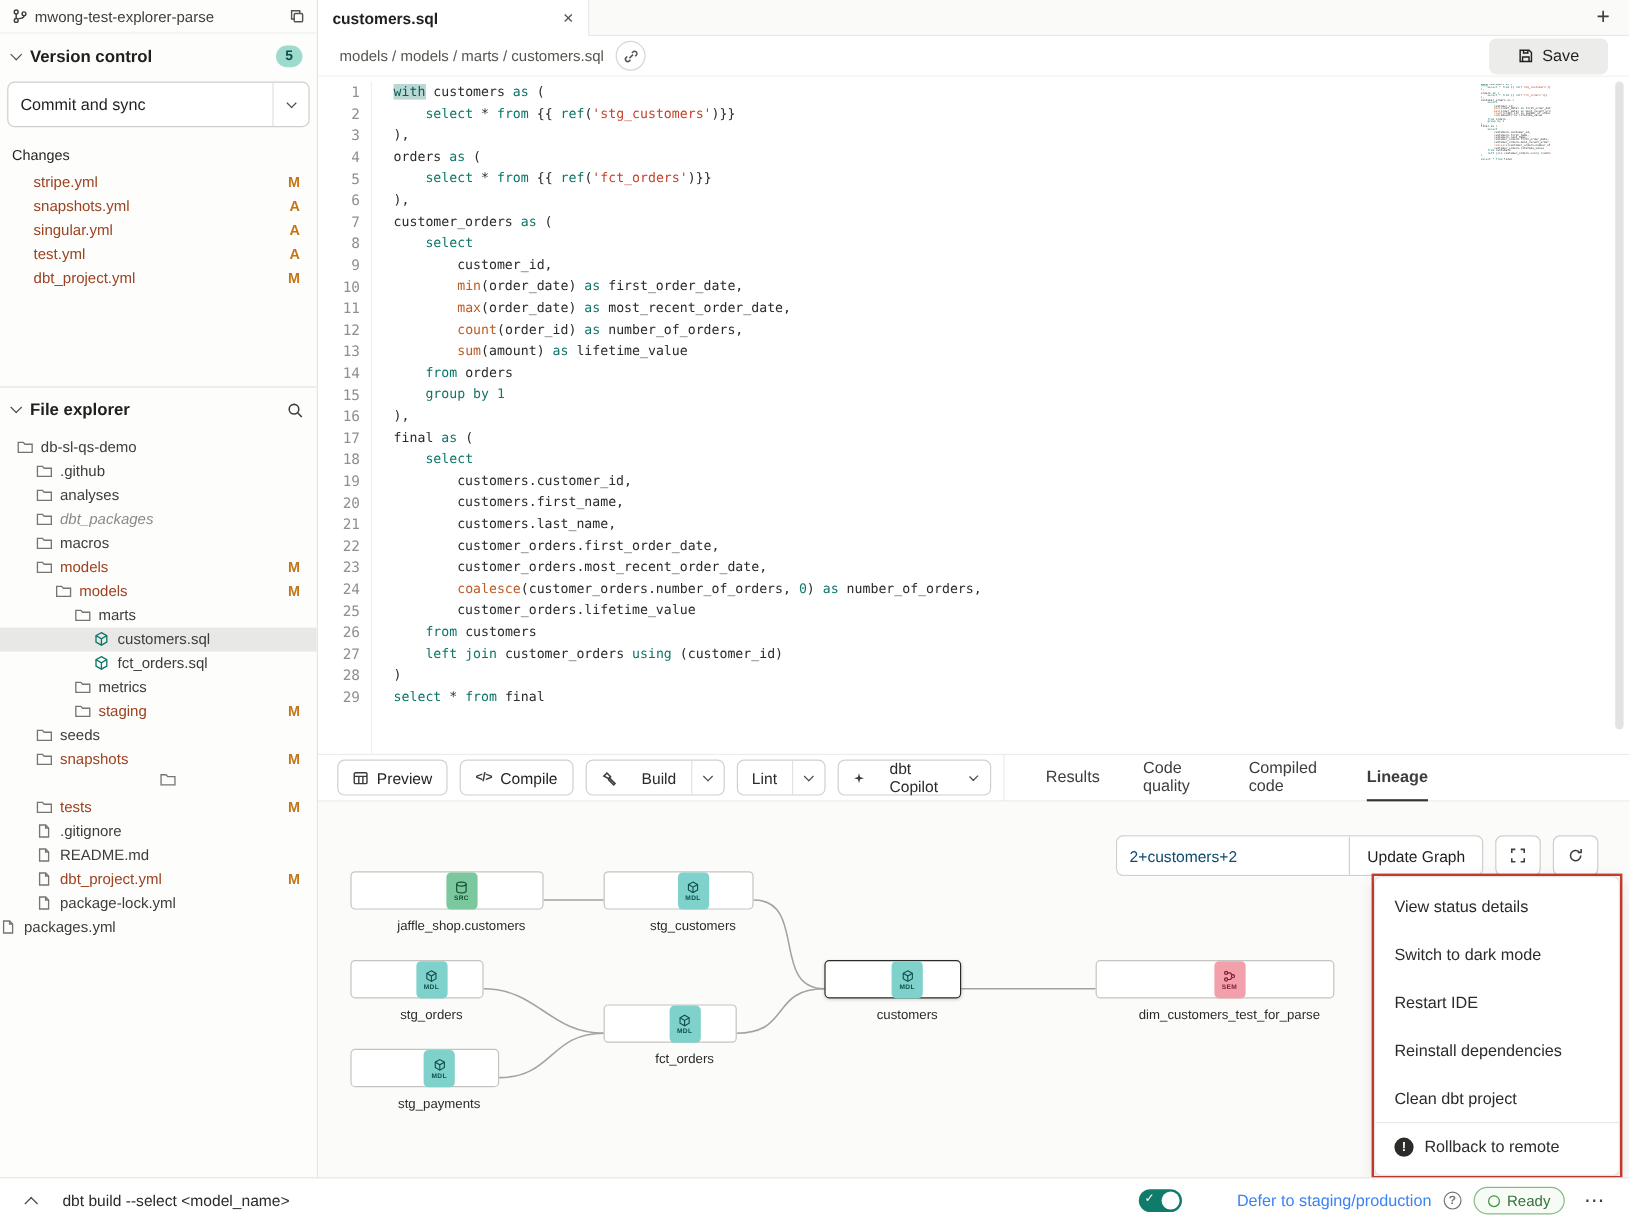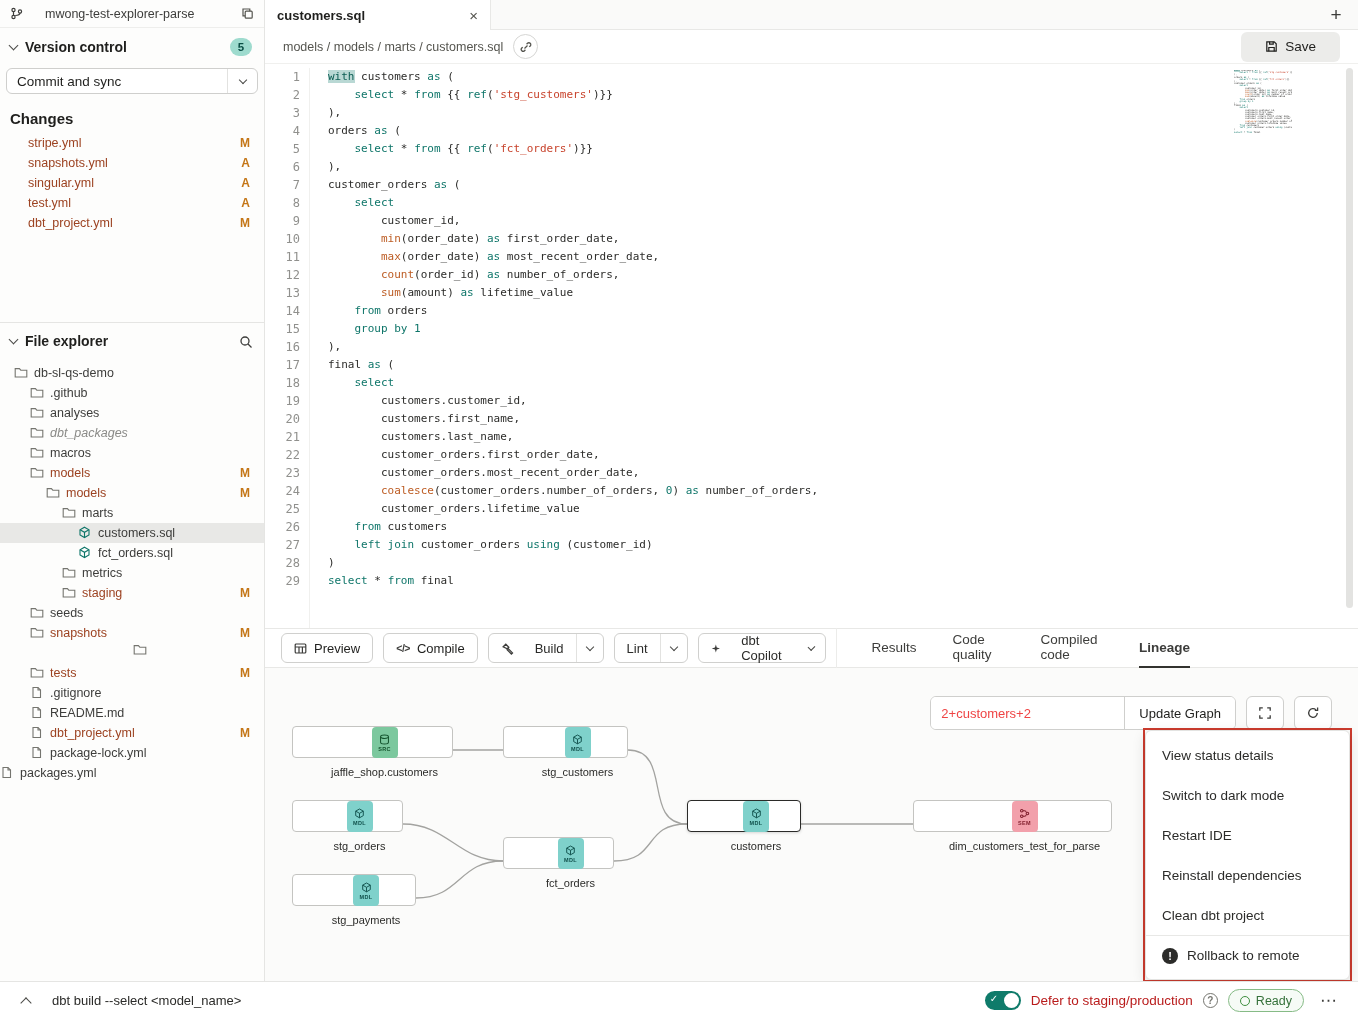--- a/index.html
+++ b/index.html
@@ -4,32 +4,32 @@
 <style>
   * { margin:0; padding:0; box-sizing:border-box; }
   html,body { width:1358px; height:1019px; overflow:hidden; background:#fff;
     font-family:"Liberation Sans", sans-serif; color:#2b2b29; }
   .app { display:grid; grid-template-columns:265px 1093px; grid-template-rows:981px 38px;
     width:1358px; height:1019px; }
 
   
   .sidebar { border-right:1px solid #e5e5e3; display:flex; flex-direction:column; background:#fdfdfc; overflow:hidden; }
   .branch-row { height:28px; flex:none; display:flex; align-items:center; gap:6px; padding:0 10px; border-bottom:1px solid #eeeeec; }
-  .branch-name { font-size:12.5px; color:#3d3d3b; white-space:nowrap; overflow:hidden; flex:1;margin-left:16px; }
+  .branch-name { font-size:12.5px; color:#3d3d3b; white-space:nowrap; overflow:hidden; flex:1; }
   .icon-sm { width:13px; height:13px; flex:none; }
   .icon-sm svg { display:block; }
   .vc-section { flex:none; height:294px; overflow:hidden; }
   .section-head { display:flex; align-items:center; gap:8px; padding:10px 12px 8px 10px; }
   .chev { width:7px; height:7px; border-right:1.6px solid #4a4a47; border-bottom:1.6px solid #4a4a47; transform:rotate(45deg); margin-top:-3px; flex:none; }
   .section-title { font-size:14px; font-weight:700; color:#1f1f1d; flex:1; }
   .vc-badge { background:#9edbce; color:#0b4f45; font-size:11.5px; font-weight:700; min-width:22px; height:18px; border-radius:10px; display:flex; align-items:center; justify-content:center; padding:0 6px; }
-  .commit-btn { margin:4px 6px 0 6px; height:26px; border:1px solid #cfcfcd; border-radius:6px; background:#fff; display:flex; align-items:stretch; cursor:pointer;gap:44px; }
+  .commit-btn { margin:4px 6px 0 6px; height:38px; border:1px solid #cfcfcd; border-radius:6px; background:#fff; display:flex; align-items:stretch; cursor:pointer;gap:44px; }
   .commit-label { flex:1; display:flex; align-items:center; padding-left:10px; font-size:13.5px; color:#1f1f1d; }
   .commit-chev { width:30px; border-left:1px solid #e2e2e0; display:flex; align-items:center; justify-content:center; }
-  .changes-label { margin:16px 12px 6px 10px; font-size:15px; font-weight:700; color:#1f1f1d; }
+  .changes-label { margin:16px 12px 6px 10px; font-size:12px; font-weight:400; color:#1f1f1d; }
   .chg-row { height:20px; display:flex; align-items:center; padding:0 14px 0 28px; cursor:pointer; }
   .chg-name { flex:1; font-size:12.5px; color:#9c4221; white-space:nowrap; overflow:hidden; }
   .chg-status { font-size:12px; font-weight:700; color:#c47617; }
 
   .fe-section { flex:1; border-top:1px solid #e5e5e3; overflow:hidden; }
   .tree { padding-top:6px; }
   .tree-row { height:20px; display:flex; align-items:center; gap:6px; padding-right:14px; font-size:12.5px; color:#3d3d3b; cursor:pointer; white-space:nowrap; }
   .tree-row.sel { background:#e8e8e6; }
   .tree-row.italic .tree-label { font-style:italic; color:#8a8a87; }
   .tree-row.mod .tree-label { color:#9c4221; }
@@ -68,21 +68,21 @@
   .tb-icon { font-size:10.5px; font-weight:700; color:#3d3d3b; letter-spacing:-0.5px; }
   .chev-xs { width:6px; height:6px; border-right:1.4px solid #4a4a47; border-bottom:1.4px solid #4a4a47; transform:rotate(45deg); margin-top:-2px; }
   .rtabs { margin-left:auto; display:flex; align-items:stretch; height:40px; border-left:1px solid #ececea; padding-left:34px; gap:36px; padding-right:168px; }
   .rtab { display:flex; align-items:center; font-size:13.5px; color:#3d3d3b; cursor:pointer; border-bottom:2.5px solid transparent; }
   .rtab.active { font-weight:600; border-bottom-color:#33332f; }
 
   .lineage { flex:1; position:relative; background:#fbfbfa; overflow:hidden; }
   #edges-svg { position:absolute; inset:0; }
   .graph-controls { position:absolute; top:28px; right:26px; display:flex; align-items:center; gap:10px; z-index:3; }
   .graph-select { display:flex; align-items:stretch; height:34px; border:1px solid #cfcfcd; border-radius:6px; background:#fff; overflow:hidden; }
-  .gs-input { width:193px; border:none; outline:none; padding:0 10px; font-size:13px; font-family:"Liberation Sans", sans-serif; color:#ef4444; }
+  .gs-input { width:193px; border:none; outline:none; padding:0 10px; font-size:13px; font-family:"Liberation Sans", sans-serif; color:#0c4a6e; }
   .gs-btn { border:none; border-left:1px solid #cfcfcd; background:#fff; padding:0 14px; font-size:13px; color:#1f1f1d; cursor:pointer; }
   .icon-btn { width:38px; height:34px; border:1px solid #cfcfcd; border-radius:6px; background:#fff; display:flex; align-items:center; justify-content:center; cursor:pointer; }
   .lin-node { position:absolute; height:32px; background:#fff; border:1px solid #c4c4c1; border-radius:4px; display:flex; align-items:center; gap:8px; padding-left:24px; cursor:pointer; z-index:2;flex-direction:column; }
   .lin-node.sel { border:1.6px solid #2b2b29; box-shadow:0 1px 3px rgba(0,0,0,.15); }
   .node-label { font-size:11px; color:#2b2b29; white-space:nowrap; }
   .nbadge { width:26px; height:31px; border-radius:4px; flex:none; display:flex; flex-direction:column; align-items:center; justify-content:center; gap:1px; }
   .nbadge .bt { font-size:5.5px; font-weight:700; letter-spacing:.3px; }
   .nb-SRC { background:#7cc89e; } .nb-SRC .bt { color:#14532d; }
   .nb-MDL { background:#7fd1cb; } .nb-MDL .bt { color:#0f4f4a; }
   .nb-SEM { background:#f2a0ab; } .nb-SEM .bt { color:#7f1d2b; }
@@ -95,21 +95,21 @@
 
   
   .statusbar { grid-column:1 / 3; border-top:1px solid #e5e5e3; background:#fff; display:flex; align-items:center; padding:0 14px 0 14px; gap:14px; }
   .sb-chev { width:24px; height:24px; display:flex; align-items:center; justify-content:center; cursor:pointer; }
   .chev-up { width:8px; height:8px; border-right:1.7px solid #4a4a47; border-bottom:1.7px solid #4a4a47; transform:rotate(-135deg); margin-top:4px; }
   .sb-cmd { font-size:13px; color:#2b2b29; }
   .sb-right { margin-left:auto; display:flex; align-items:center; gap:10px; }
   .toggle { width:36px; height:19px; border-radius:10px; background:#0f7b6a; position:relative; cursor:pointer; flex:none; }
   .toggle .check { position:absolute; left:5px; top:2px; color:#fff; font-size:10px; }
   .toggle .knob { position:absolute; right:2px; top:2px; width:15px; height:15px; border-radius:50%; background:#fff; }
-  .defer { font-size:13.5px; color:#b91c1c; }
+  .defer { font-size:13.5px; color:#3b82f6;margin-left:36px; }
   .help { width:15px; height:15px; border-radius:50%; border:1.3px solid #75756f; color:#75756f; font-size:10px; font-weight:700; display:flex; align-items:center; justify-content:center; cursor:pointer; }
   .ready { height:23px; padding:0 11px; border-radius:12px; border:1px solid #86bb86; background:#f6fbf6; display:flex; align-items:center; gap:6px; }
   .ready-dot { width:10px; height:10px; border-radius:50%; border:1.6px solid #3f8f3f; }
   .ready-label { font-size:12.5px; color:#35713a; }
   .dots { width:30px; height:26px; display:flex; align-items:center; justify-content:center; font-size:17px; color:#3d3d3b; cursor:pointer; letter-spacing:1px; }
 </style>
 </head>
 <body>
 
 <div class="app">

